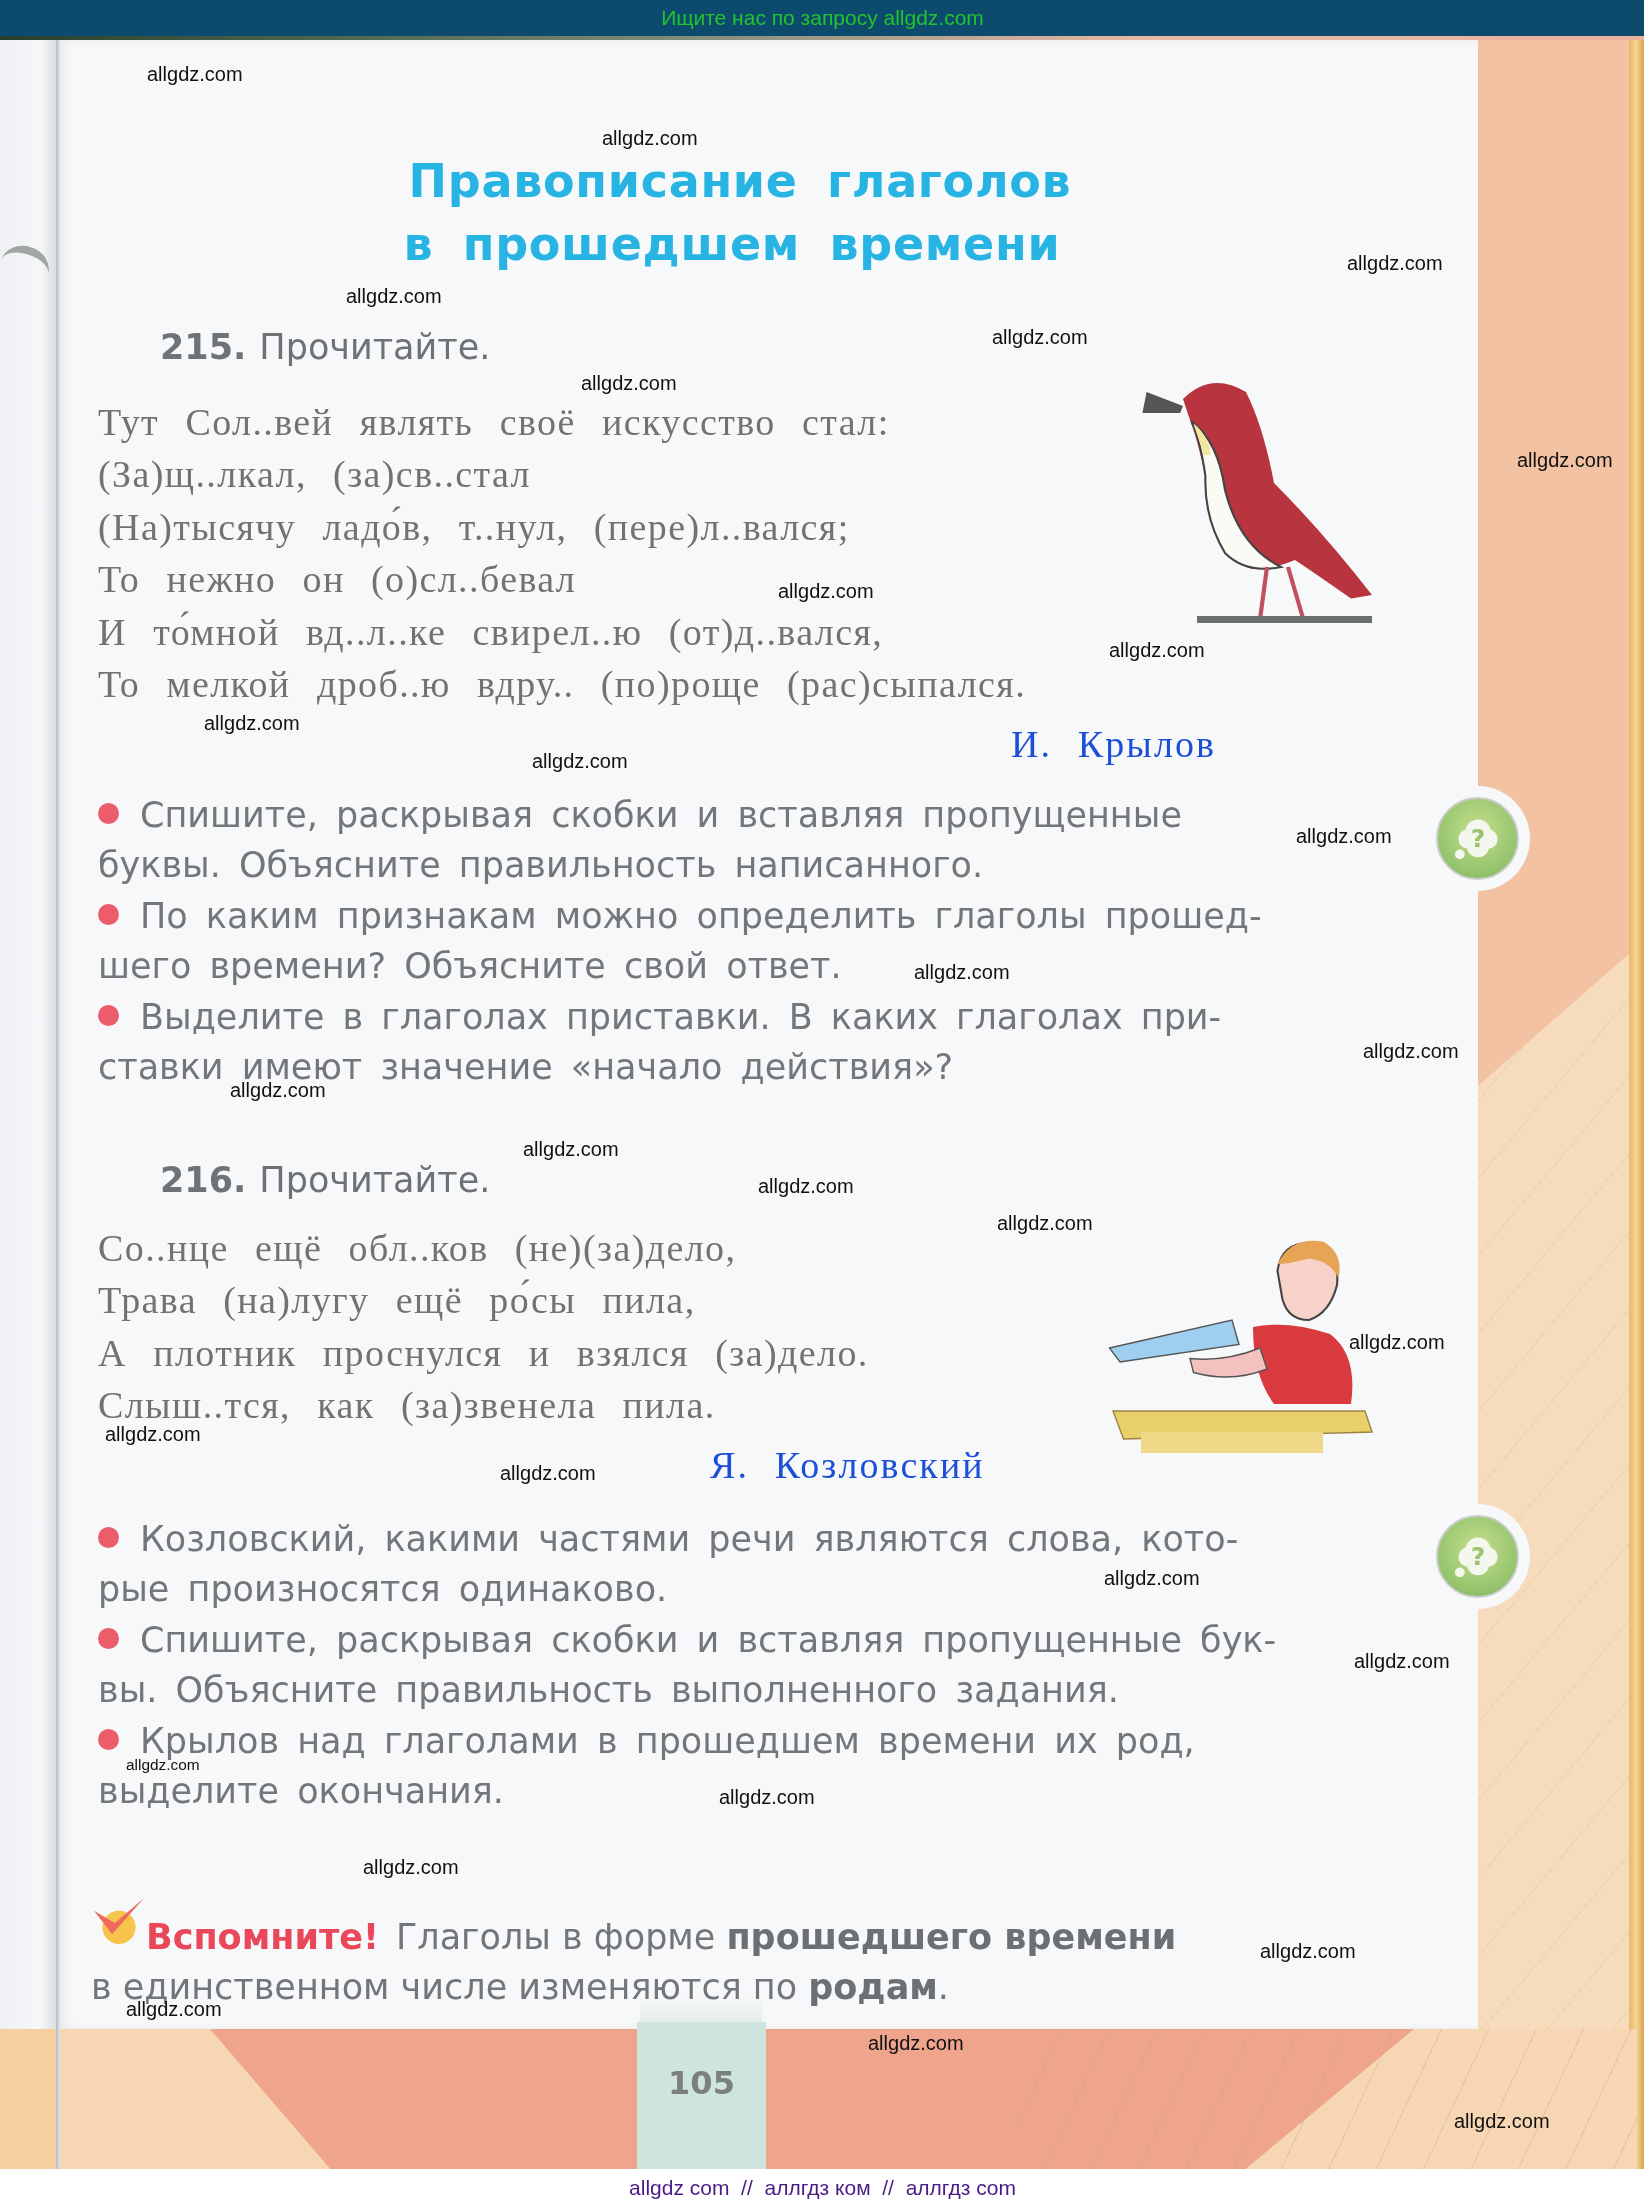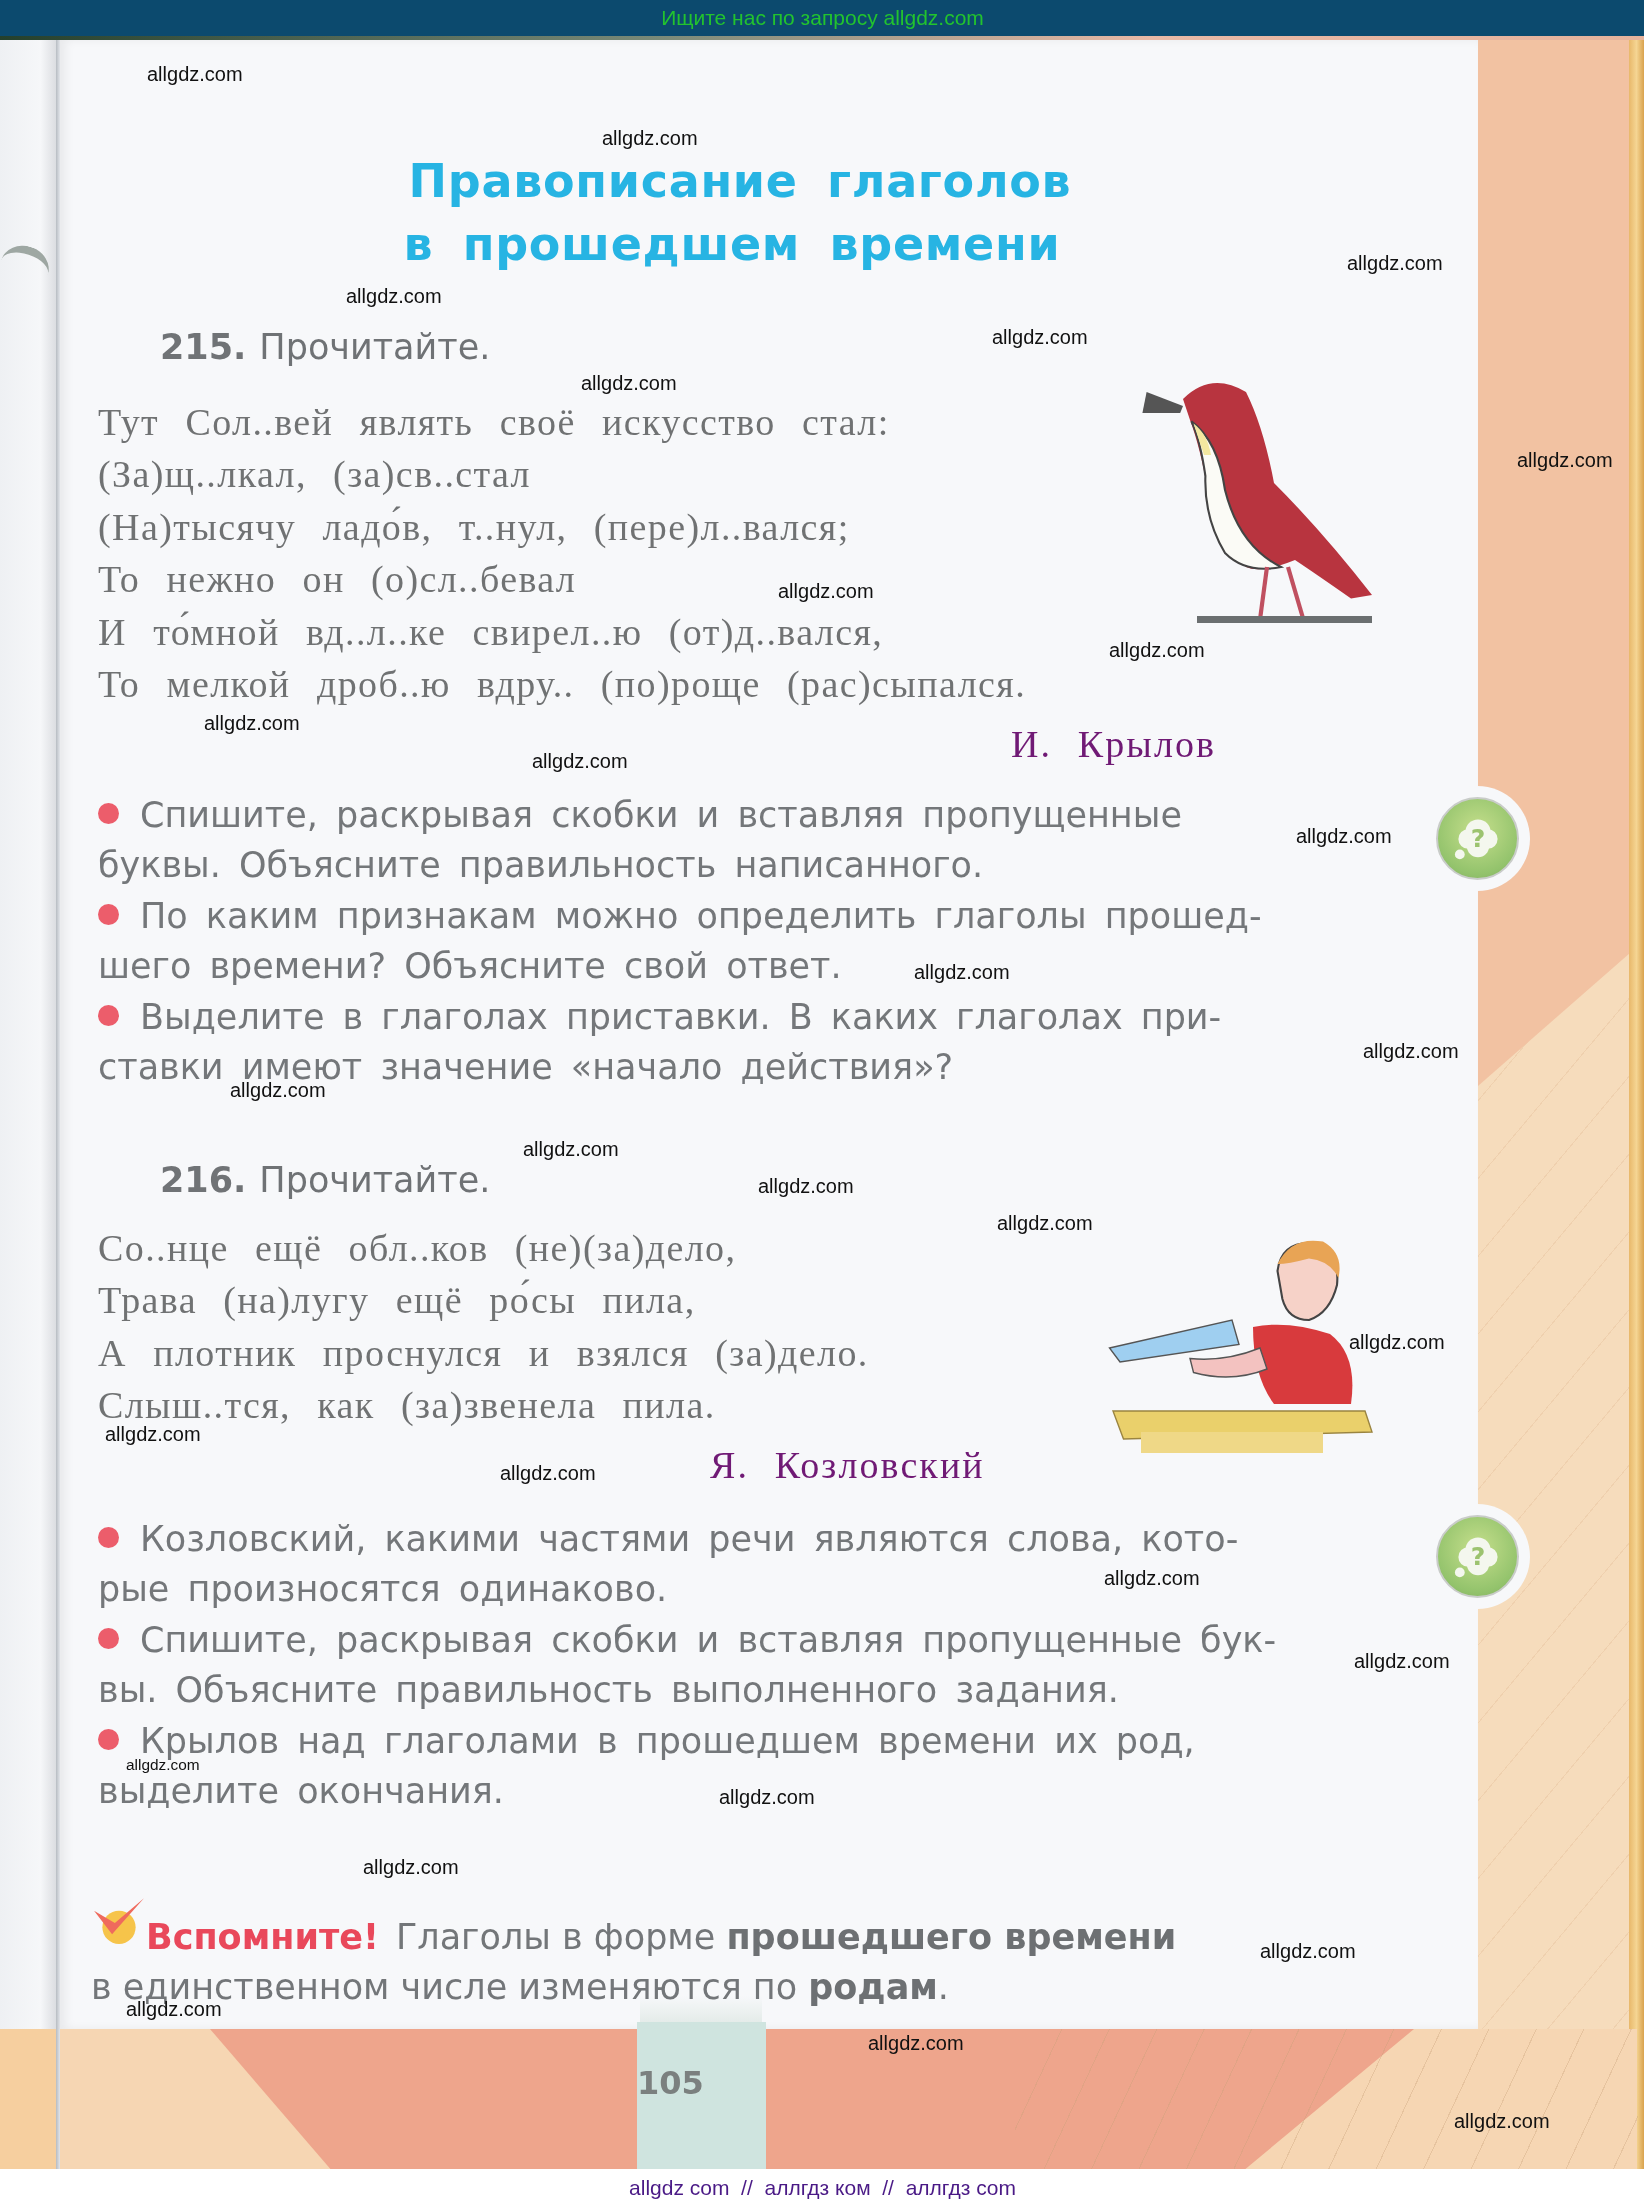--- a/index.html
+++ b/index.html
@@ -59,41 +59,41 @@
   
   #page {
     left: 60px; top: 4.2px; width: 1418px; height: 1989px; background: #f7f8fa;
     box-shadow: inset 5.6px 0 9.8px rgba(0,0,0,.06);
   }
 
   
   #page-tab { left: 637px; top: 1986px; width: 129px; height: 147px; background: #cfe4df; }
   #page-tab-top { left: 640px; top: 1960px; width: 122px; height: 28px; background: linear-gradient(#f7f8fa, #e3ebe8); }
   #page-number {
-    left: 637px; top: 2028px; width: 129px; text-align: left;
+    left: 637px; top: 2028px; width: 129px; text-align: center;
     font-family: "DejaVu Sans", sans-serif; font-weight: bold; font-size: 32px; color: #7b807f;
   }
 
   
   .title-line {
     left: 60px; width: 1344px; text-align: center;
     font-family: "DejaVu Sans", sans-serif; font-weight: bold; font-size: 46px; color: #27b4e3;
     word-spacing: 12.6px; letter-spacing: 0.7px;
   }
 
   
   .ex-head { left: 160px; font-size: 35px; color: #6f7275; font-family: "DejaVu Sans", sans-serif; }
   .ex-num { font-weight: bold; color: #707376; margin-right: 13px; }
 
   
   .poem {
     left: 98px; font-family: "Liberation Serif", serif; font-size: 38px; color: #707273;
     word-spacing: 15.4px; letter-spacing: 1.4px; white-space: nowrap;
   }
-  .author { font-family: "Liberation Serif", serif; font-size: 38px; color: #701a75; letter-spacing: 2.1px; word-spacing: 14px; white-space: nowrap; }
+  .author { font-family: "Liberation Serif", serif; font-size: 38px; color: #1d4ed8; letter-spacing: 2.1px; word-spacing: 14px; white-space: nowrap; }
 
   
   .task {
     left: 98px; width: 1281px; font-family: "DejaVu Sans", sans-serif; font-size: 35px; color: #74777a;
     line-height: 50px; text-align: justify; text-align-last: left; word-spacing: 7px;
   }
   .dot { display: inline-block; width: 21px; height: 21px; border-radius: 50%; background: #ec5d6b; margin-right: 21px; vertical-align: 2.8px; }
 
   
   #remember { left: 91px; top: 1876px; width: 1288px; font-family: "DejaVu Sans", sans-serif; font-size: 35px; color: #737679; line-height: 50px; }

